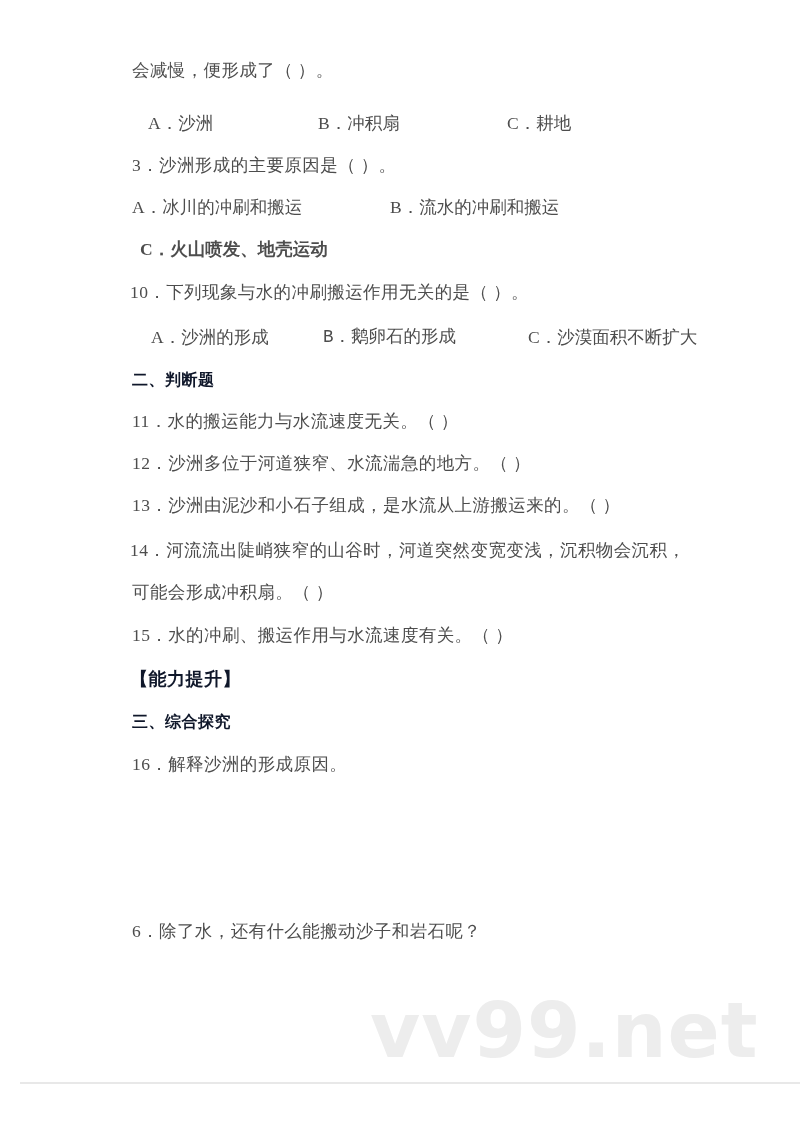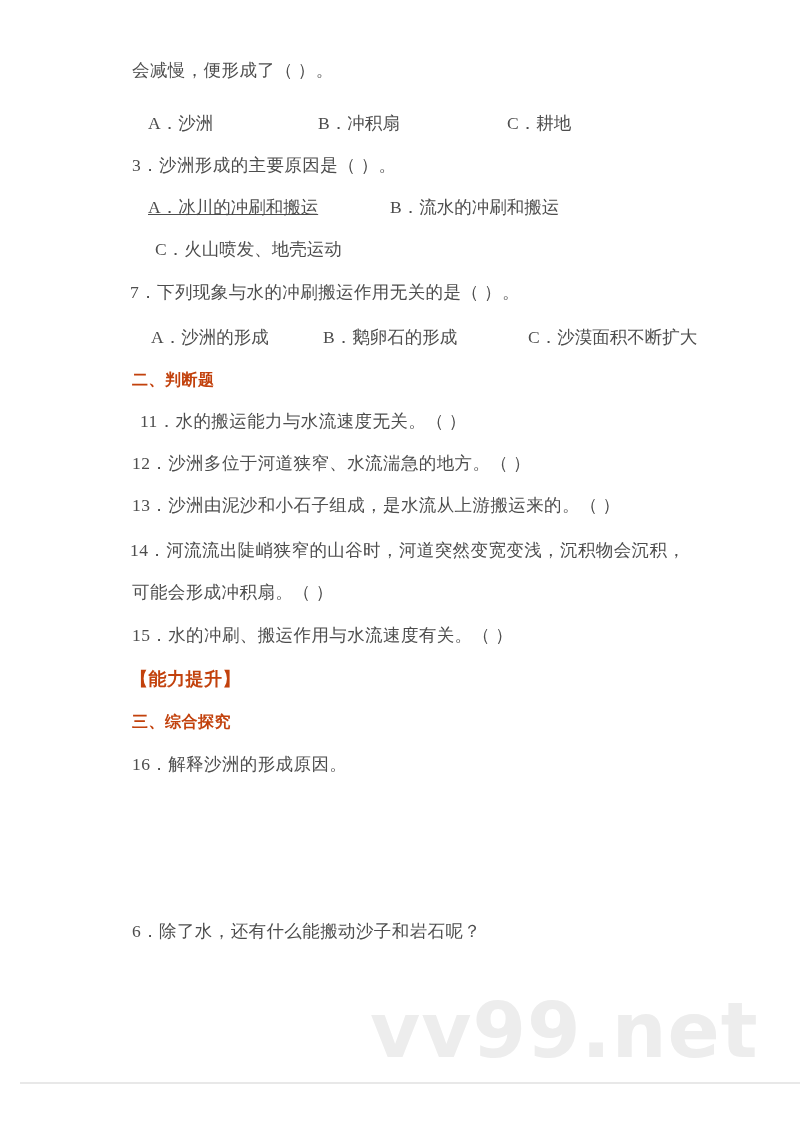--- a/index.html
+++ b/index.html
@@ -57,21 +57,21 @@
     position: absolute;
     white-space: nowrap;
     color: #4d4d4d;
     font-size: 17.5px;
     line-height: 1;
     letter-spacing: 0.4px;
   }
 
   .line.bold {
     font-weight: bold;
-    color: #c2410c;
+    color: #0f172a;
     font-family: "DejaVu Sans", "Liberation Sans", sans-serif;
     font-size: 16px;
     letter-spacing: 0.5px;
   }
 
   
   .opt-row {
     position: absolute;
     color: #4d4d4d;
     font-size: 17.5px;
@@ -98,39 +98,39 @@
 
     <div class="opt-row" style="left:0px; top:115px; width:790px;">
       <span class="opt" style="left:128px;">A．沙洲</span>
       <span class="opt" style="left:298px;">B．冲积扇</span>
       <span class="opt" style="left:487px;">C．耕地</span>
     </div>
 
     <div class="line" style="left:112px; top:157px;">3．沙洲形成的主要原因是（    ）。</div>
 
     <div class="opt-row" style="left:0px; top:199px; width:790px;">
-      <span class="opt" style="left:128px;text-decoration:underline;">A．冰川的冲刷和搬运</span>
+      <span class="opt" style="left:112px;">A．冰川的冲刷和搬运</span>
       <span class="opt" style="left:370px;text-align:right;">B．流水的冲刷和搬运</span>
     </div>
 
     <div class="opt-row" style="left:0px; top:241px; width:790px;">
-      <span class="opt" style="left:135px;">C．火山喷发、地壳运动</span>
+      <span class="opt" style="left:120px;font-weight:bold;">C．火山喷发、地壳运动</span>
     </div>
 
-    <div class="line" style="left:110px; top:284px;">7．下列现象与水的冲刷搬运作用无关的是（    ）。</div>
+    <div class="line" style="left:110px; top:284px;">10．下列现象与水的冲刷搬运作用无关的是（    ）。</div>
 
     <div class="opt-row" style="left:0px; top:329px; width:790px;">
       <span class="opt" style="left:131px;">A．沙洲的形成</span>
-      <span class="opt" style="left:303px;">B．鹅卵石的形成</span>
+      <span class="opt" style="left:303px;font-family:Liberation Mono, monospace;">B．鹅卵石的形成</span>
       <span class="opt" style="left:508px;text-align:center;">C．沙漠面积不断扩大</span>
     </div>
 
     <div class="line bold" style="left:112px; top:372px;">二、判断题</div>
 
-    <div class="line" style="left:120px; top:413px;">11．水的搬运能力与水流速度无关。（        ）</div>
+    <div class="line" style="left:112px; top:413px;">11．水的搬运能力与水流速度无关。（        ）</div>
 
     <div class="line" style="left:112px; top:455px;">12．沙洲多位于河道狭窄、水流湍急的地方。（        ）</div>
 
     <div class="line" style="left:112px; top:497px;text-align:right;">13．沙洲由泥沙和小石子组成，是水流从上游搬运来的。（        ）</div>
 
     <div class="line" style="left:110px; top:542px;">14．河流流出陡峭狭窄的山谷时，河道突然变宽变浅，沉积物会沉积，</div>
 
     <div class="line" style="left:112px; top:584px;">可能会形成冲积扇。（        ）</div>
 
     <div class="line" style="left:112px; top:627px;">15．水的冲刷、搬运作用与水流速度有关。（        ）</div>

